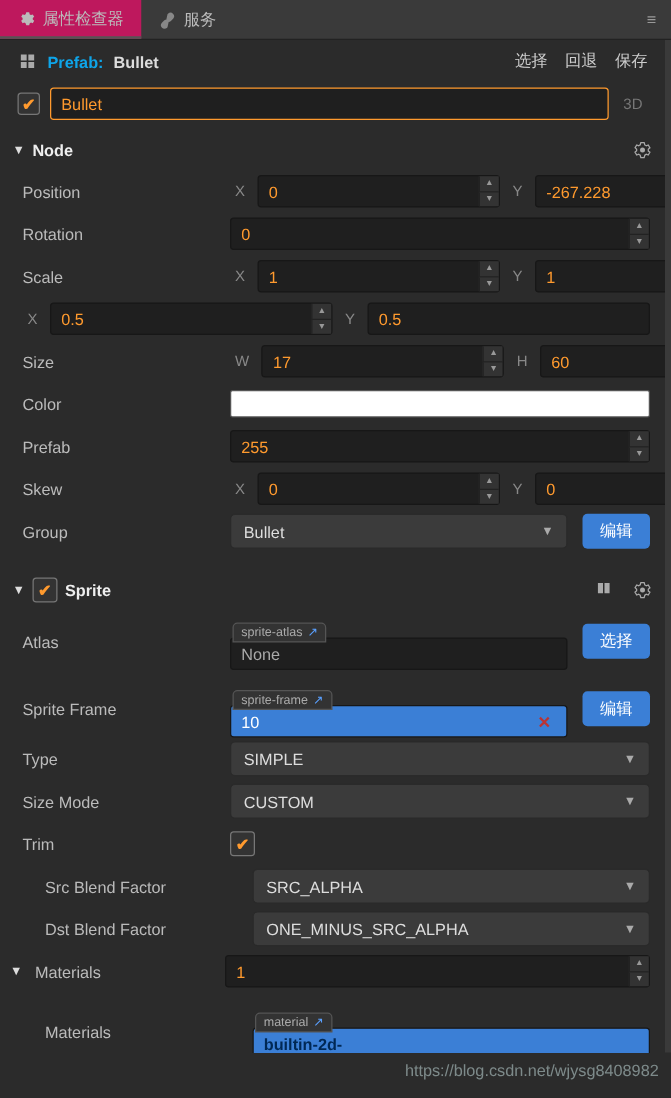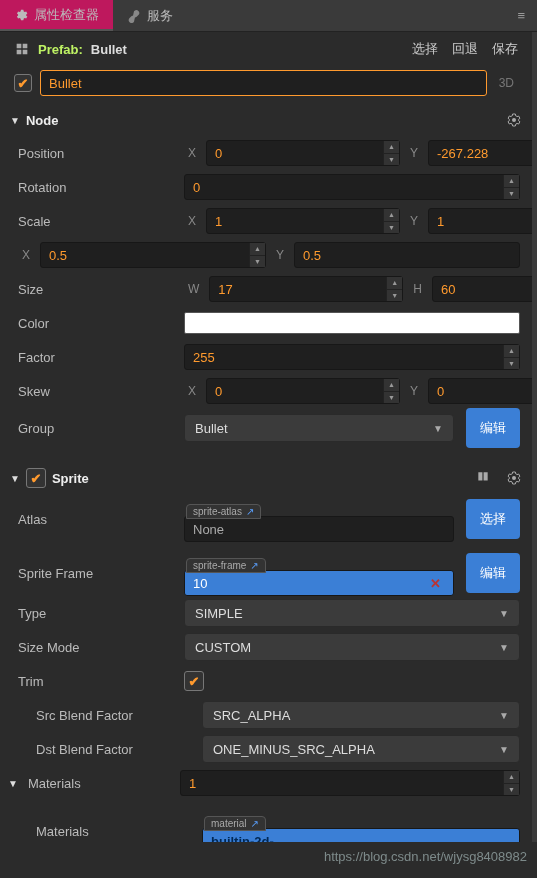--- a/index.html
+++ b/index.html
@@ -4,21 +4,21 @@
 <style>
 * { box-sizing: border-box; margin: 0; padding: 0; font-family: -apple-system, "Segoe UI", Arial, sans-serif; }
 body { background: #2b2b2b; color: #aaa; font-size: 13px; width: 537px; height: 878px; overflow: hidden; position: relative; }
 .tabbar { display: flex; align-items: center; height: 32px; background: #3a3a3a; border-bottom: 1px solid #222; }
 .tab { display: flex; align-items: center; gap: 6px; padding: 0 14px; height: 100%; color: #bbb; cursor: pointer; }
 .tab.active { background: #be185d; border-bottom: 2px solid #555; }
 .tab-icon { width: 14px; height: 14px; display: inline-flex; align-items: center; justify-content: center; }
 .menu-icon { margin-left: auto; padding: 0 12px; color: #999; cursor: pointer; }
 .header { display: flex; align-items: center; padding: 8px 14px; gap: 8px; }
 .prefab-icon { width: 16px; height: 16px; }
-.header .label { font-weight: bold; color: #bef264; }
+.header .label { font-weight: bold; color: #0ea5e9; }
 .header .name { color: #ddd; font-weight: 600; }
 .header-actions { margin-left: auto; display: flex; gap: 14px; color: #ccc; }
 .header-actions span { cursor: pointer; }
 .name-row { display: flex; align-items: center; gap: 8px; padding: 4px 14px 10px 14px; }
 .chk { width: 18px; height: 18px; border: 1px solid #777; border-radius: 3px; background: #333; display: inline-flex; align-items: center; justify-content: center; cursor: pointer; }
 .chk.checked::after { content: "✔"; color: #ff9a2e; font-size: 13px; font-weight: bold; }
 .name-input { flex: 1; height: 26px; border: 1px solid #ff9a2e; background: #1f1f1f; color: #ff9a2e; padding: 0 8px; border-radius: 3px; font-size: 13px; }
 .dim { color: #777; font-size: 12px; padding: 0 4px; }
 .section-hdr { display: flex; align-items: center; padding: 6px 10px; gap: 6px; }
 .section-hdr .caret { color: #ddd; font-size: 10px; cursor: pointer; }
@@ -31,21 +31,21 @@
 .row.sub > .lbl { padding-left: 18px; width: 178px; }
 .axis { color: #888; font-size: 12px; padding: 0 4px; }
 .numwrap { position: relative; flex: 1; display: flex; }
 .num { flex: 1; height: 26px; background: #1f1f1f; border: 1px solid #171717; border-radius: 3px; color: #ff9a2e; padding: 0 8px; font-size: 13px; }
 .spinner { position: absolute; right: 1px; top: 1px; bottom: 1px; width: 16px; display: flex; flex-direction: column; }
 .spinner div { flex: 1; background: #333; border-left: 1px solid #222; display: flex; align-items: center; justify-content: center; font-size: 7px; color: #999; cursor: pointer; }
 .spinner div:first-child { border-bottom: 1px solid #222; }
 .colorbox { flex: 1; height: 22px; background: #fff; border: 1px solid #555; border-radius: 2px; cursor: pointer; }
 .select { flex: 1; height: 28px; background: #3b3b3b; border: 1px solid #2a2a2a; border-radius: 4px; display: flex; align-items: center; padding: 0 10px; color: #ddd; justify-content: space-between; cursor: pointer; }
 .select .arrow { font-size: 10px; color: #aaa; }
-.btn { height: 40px; padding: 0 14px; border-radius: 4px; border: none; color: #fff; font-size: 13px; cursor: pointer; margin-left: 6px; }
+.btn { height: 28px; padding: 0 14px; border-radius: 4px; border: none; color: #fff; font-size: 13px; cursor: pointer; margin-left: 6px; }
 .btn.blue { background: #3b7fd6; }
 .asset-tag { position: absolute; top: -12px; left: 2px; font-size: 10px; background: #333; border: 1px solid #555; border-radius: 4px 4px 0 0; padding: 1px 6px; color: #aaa; display: flex; gap: 4px; align-items: center; }
 .asset-tag .ext { color: #5aa0ff; font-size: 10px; }
 .asset-wrap { position: relative; flex: 1; margin-top: 20px; }
 .asset-box { height: 26px; background: #1f1f1f; border: 1px solid #171717; border-radius: 3px; padding: 0 8px; display: flex; align-items: center; color: #aaa; }
 .asset-box.sel { background: #3b7fd6; color: #fff; }
 .asset-box.sel2 { background: #3b7fd6; color: #002855; font-weight: 600; }
 .xbtn { color: #b33; font-weight: bold; cursor: pointer; padding: 0 4px; }
 .scroll-area { height: 810px; overflow-y: auto; border-right: 5px solid #3a3a3a; }
 .scroll-area::-webkit-scrollbar { width: 8px; }
@@ -175,21 +175,21 @@
     <span class="axis">H</span>
     <div class="numwrap">
           <input class="num" value="60" style="">
         </div>
   </div>
   <div class="row">
     <span class="lbl">Color</span>
     <div class="colorbox"></div>
   </div>
   <div class="row">
-    <span class="lbl">Factor</span>
+    <span class="lbl">Prefab</span>
     <div class="numwrap">
           <input class="num" value="255" style="">
           <div class="spinner">
             <div>▲</div>
             <div>▼</div>
           </div>
         </div>
   </div>
   <div class="row">
     <span class="lbl">Skew</span>

